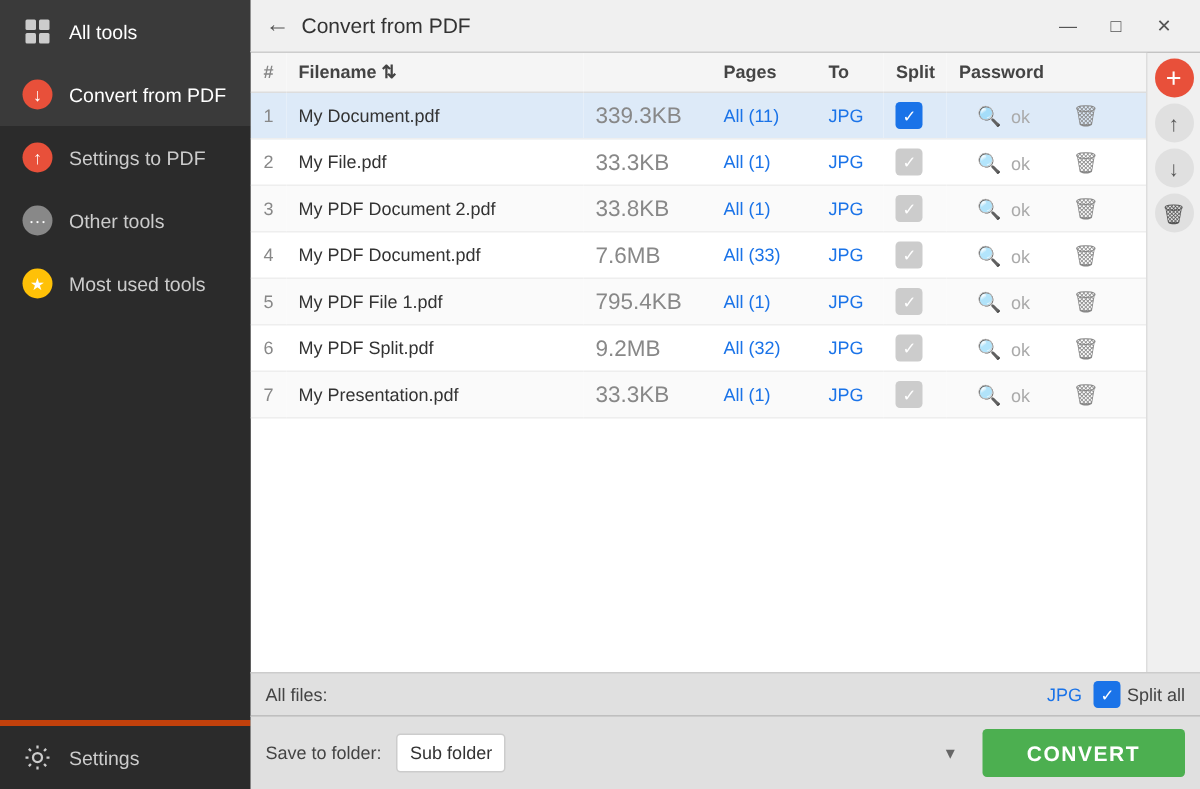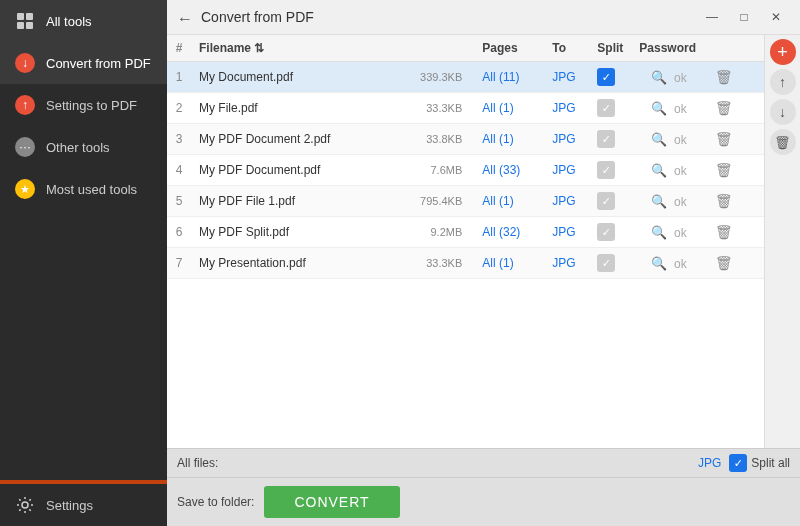--- a/index.html
+++ b/index.html
@@ -111,21 +111,21 @@
     tbody tr:nth-child(even) {
       background: #fff;
     }
     tbody td {
       padding: 5px 8px;
       color: #333;
       vertical-align: middle;
     }
     .col-num { width: 24px; color: #888; text-align: center; }
     .col-filename { min-width: 180px; }
-    .col-size { text-align: right; color: #888; padding-right: 12px; font-size: 11px; }
+    .col-size { text-align: left; color: #888; padding-right: 12px; font-size: 15px; }
     .col-pages { width: 70px; }
     .col-to { width: 45px; }
     .col-split { width: 40px; }
     .col-password { width: 70px; text-align: center; margin-top: 30px; }
     .col-actions { width: 60px; }
 
     .link-blue { color: #1a73e8; cursor: pointer; text-decoration: none; }
 
     .check-icon {
       width: 18px;
@@ -205,21 +205,21 @@
       pointer-events: none;
       font-size: 12px;
     }
     .convert-btn {
       background: #4caf50;
       color: white;
       border: none;
       padding: 8px 30px;
       border-radius: 3px;
       font-size: 14px;
-      font-weight: 400;
+      font-weight: 700;
       cursor: pointer;
       letter-spacing: 1px;
       white-space: nowrap;
     }
     .side-action-btn {
       width: 28px;
       height: 28px;
       border-radius: 50%;
       border: none;
       display: flex;
@@ -460,15 +460,20 @@
     <span style="flex:1;"></span>
     <span class="footer-jpg link-blue">JPG</span>
     <div class="footer-split-check">
       <div class="check-icon">✓</div>
       <span>Split all</span>
     </div>
   </div>
 
   <div class="convert-row">
     <span class="save-label">Save to folder:</span>
+    <div class="folder-select-wrapper">
+      <select class="folder-select">
+        <option>Sub folder</option>
+      </select>
+    </div>
     <button class="convert-btn">CONVERT</button>
   </div>
 </div>
 
 </body></html>

